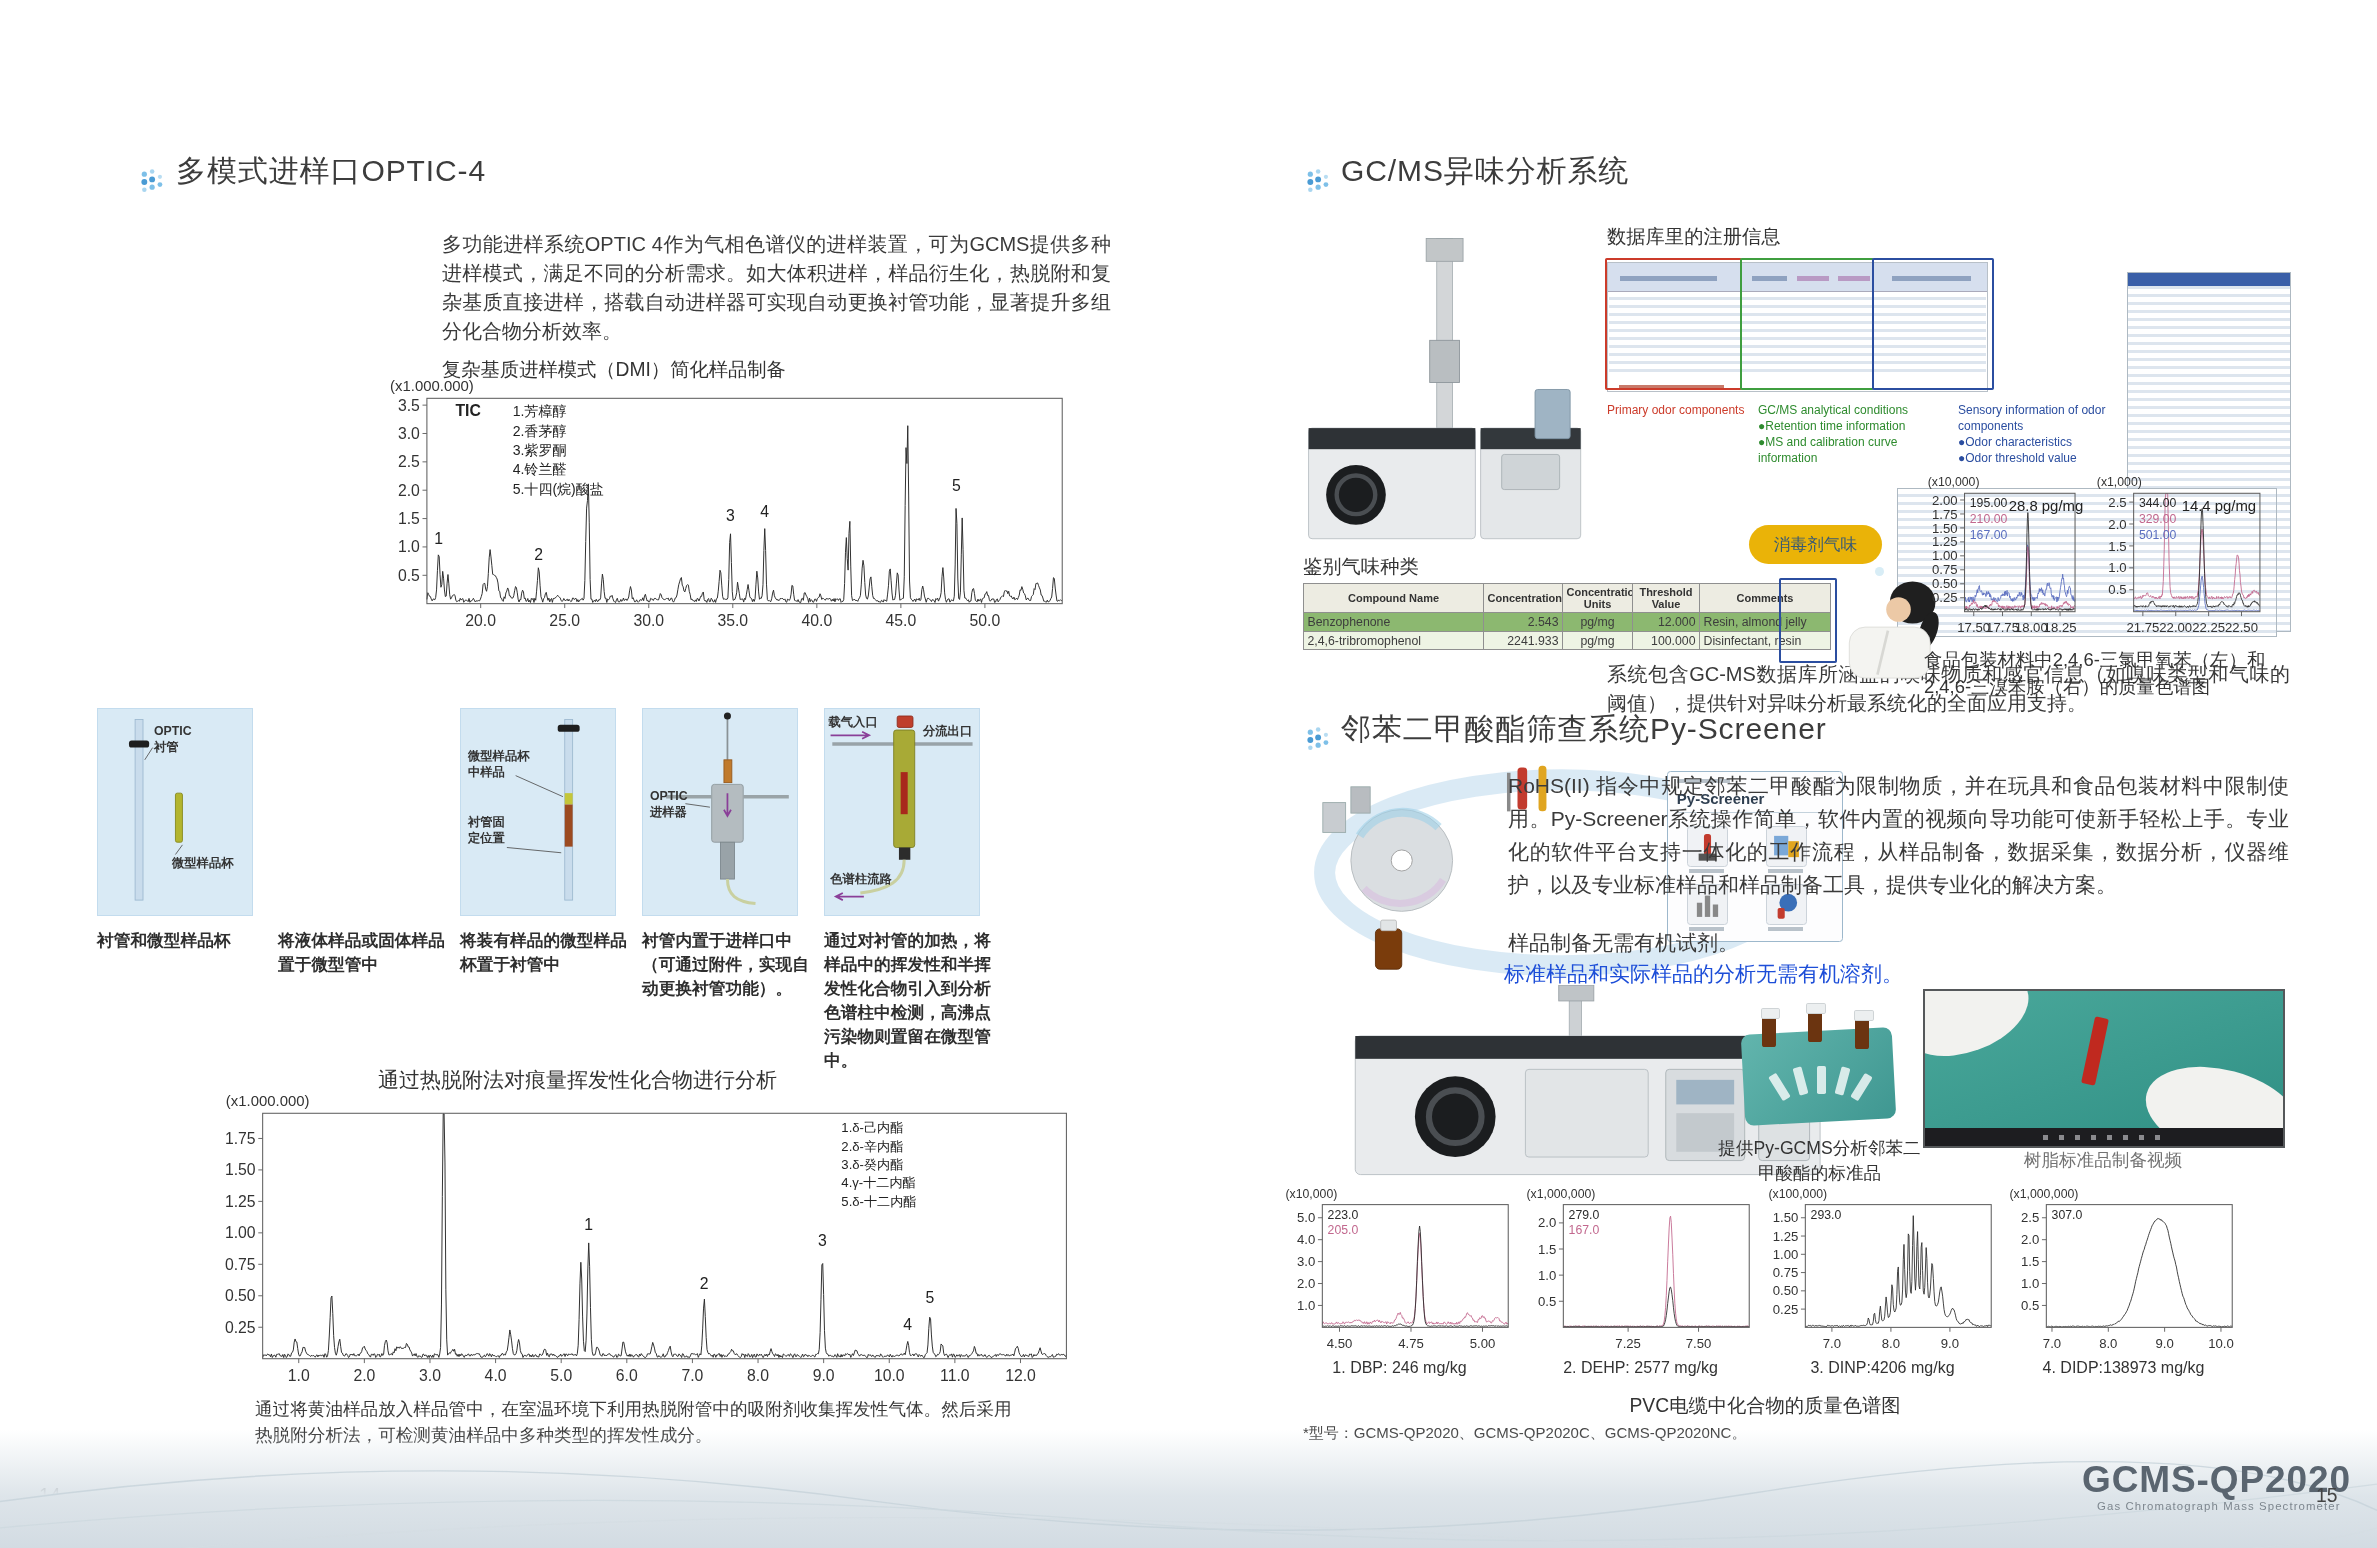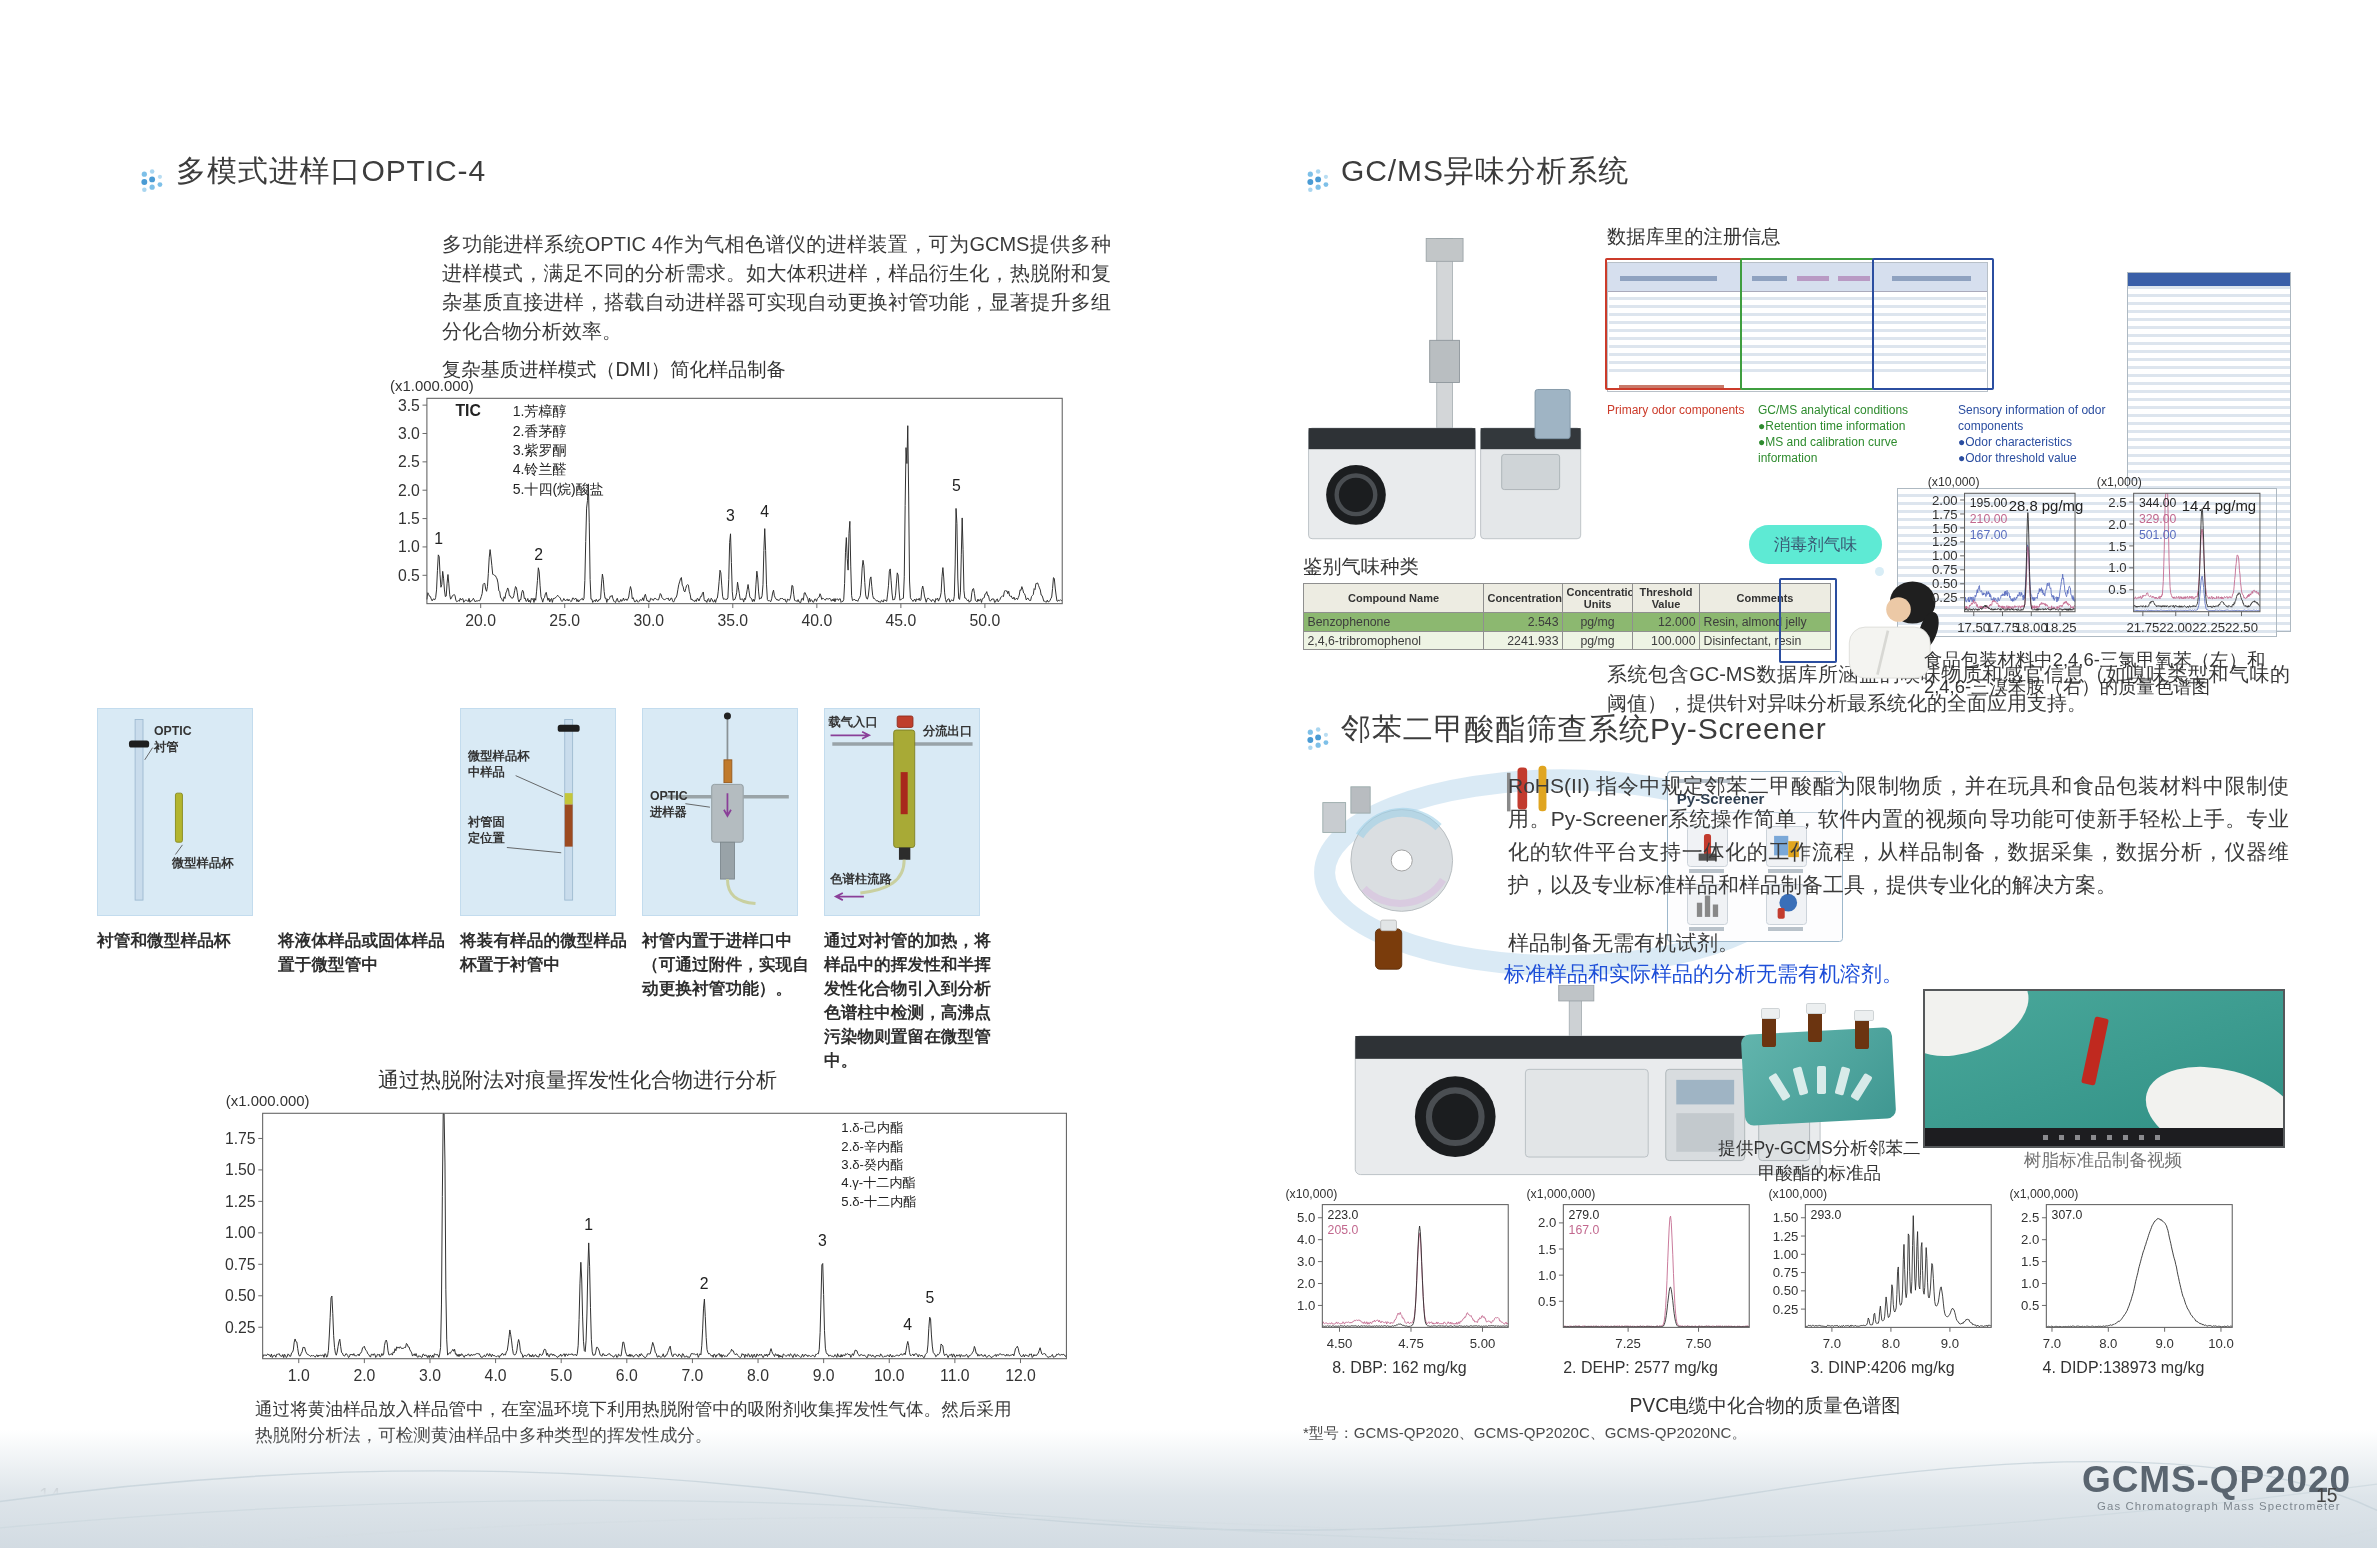--- a/index.html
+++ b/index.html
@@ -12,21 +12,21 @@
   .cap{font-size:17.6px;line-height:26px;color:#3a3a3a;}
   .step-panel{background:#d9eaf5;border:0.9px solid #c3dcee;}
   .step-cap{font-size:16.7px;line-height:24px;font-weight:bold;color:#2e2e2e;}
   .step-label{position:absolute;font-size:12.3px;font-weight:bold;color:#333;white-space:pre-line;line-height:16px;}
   .chrom{position:absolute;}
   .chart-cap{font-size:16px;color:#333;text-align:center;}
   .pre{white-space:pre-line;}
   table.odor{border-collapse:collapse;table-layout:fixed;background:#701a75;padding-left:32px;}
   table.odor th,table.odor td{border:0.9px solid #8f8f8f;font-size:12.3px;padding:1.8px 3.5px;overflow:hidden;white-space:nowrap;}
   table.odor th{background:#edece2;font-size:11px;line-height:12.3px;font-weight:bold;color:#333;}
-  .bubble{background:#5eead4;border-radius:23px;text-align:center;font-size:16.7px;color:#3a5a74;line-height:39px;}
+  .bubble{background:#eab308;border-radius:23px;text-align:center;font-size:16.7px;color:#3a5a74;line-height:39px;}
   .stripes{background:repeating-linear-gradient(180deg,#ffffff 0 5.3px,#dde5ee 5.3px 8px);border:0.9px solid #aeb9c2;}
   .txtbar{height:5.3px;background:#c3cbd4;margin:4.4px 5.3px;}
   .ann{font-size:12px;line-height:16px;}
   .footer-band{left:0;bottom:0;width:2377px;height:119px;
      background:linear-gradient(180deg,rgba(224,230,235,0) 0%,#dee5ea 55%,#d2dbe2 100%);}
   .brand{font-size:37px;font-weight:bold;color:#5a6570;letter-spacing:0.9px;}
   .brand-sub{font-size:11.4px;color:#7d868e;letter-spacing:1.1px;}
   .pagenum{font-size:19.3px;color:#444;}
   .vial{position:absolute;width:14px;height:32px;background:#6b3410;border-radius:2.6px;}
   .vcap{position:absolute;width:17.6px;height:9.7px;background:#eceff0;border-radius:1.8px;border:0.9px solid #cfd4d6;}
@@ -595,21 +595,21 @@
         <line x1="116.66666666666666" y1="162" x2="116.66666666666666" y2="167" stroke="#555"></line>
         <text x="116.66666666666666" y="185" font-size="15" fill="#333" text-anchor="middle" font-family="&quot;Liberation Sans&quot;,sans-serif">8.0</text>
         <line x1="180.90909090909093" y1="162" x2="180.90909090909093" y2="167" stroke="#555"></line>
         <text x="180.90909090909093" y="185" font-size="15" fill="#333" text-anchor="middle" font-family="&quot;Liberation Sans&quot;,sans-serif">9.0</text>
         <line x1="245.15151515151518" y1="162" x2="245.15151515151518" y2="167" stroke="#555"></line>
         <text x="245.15151515151518" y="185" font-size="15" fill="#333" text-anchor="middle" font-family="&quot;Liberation Sans&quot;,sans-serif">10.0</text>
         <path d="M46.0,161.6L46.8,161.3L47.6,161.2L48.4,160.8L49.3,161.0L50.1,161.4L50.9,161.3L51.7,160.8L52.5,160.4L53.3,161.4L54.2,161.5L55.0,161.2L55.8,161.5L56.6,160.7L57.4,160.8L58.2,161.2L59.0,161.1L59.9,161.3L60.7,161.6L61.5,160.6L62.3,161.1L63.1,161.4L63.9,161.6L64.8,161.3L65.6,161.0L66.4,161.0L67.2,161.5L68.0,160.9L68.8,161.1L69.6,161.6L70.5,161.0L71.3,160.6L72.1,161.5L72.9,160.9L73.7,160.5L74.5,161.4L75.4,160.4L76.2,160.5L77.0,160.6L77.8,160.9L78.6,161.0L79.4,161.6L80.2,160.7L81.1,160.6L81.9,160.5L82.7,160.6L83.5,161.2L84.3,160.5L85.1,161.5L86.0,161.1L86.8,160.6L87.6,160.7L88.4,161.5L89.2,160.9L90.0,161.1L90.8,161.3L91.7,160.7L92.5,160.6L93.3,160.7L94.1,160.9L94.9,160.9L95.7,161.5L96.6,161.4L97.4,160.6L98.2,160.6L99.0,160.5L99.8,160.9L100.6,161.3L101.4,161.4L102.3,160.8L103.1,161.0L103.9,160.9L104.7,161.4L105.5,160.4L106.3,161.0L107.2,160.7L108.0,160.8L108.8,161.0L109.6,160.9L110.4,160.9L111.2,160.2L112.0,161.2L112.9,160.1L113.7,160.8L114.5,160.3L115.3,159.9L116.1,160.7L116.9,159.9L117.8,159.8L118.6,159.7L119.4,159.0L120.2,159.8L121.0,158.8L121.8,159.4L122.6,158.6L123.5,158.5L124.3,157.7L125.1,157.8L125.9,156.8L126.7,156.1L127.5,156.0L128.4,154.9L129.2,155.4L130.0,154.4L130.8,153.4L131.6,152.9L132.4,151.7L133.2,150.4L134.1,149.3L134.9,147.8L135.7,147.2L136.5,145.8L137.3,144.2L138.1,143.0L139.0,140.5L139.8,138.6L140.6,136.6L141.4,133.9L142.2,132.2L143.0,129.4L143.8,126.6L144.7,123.7L145.5,120.8L146.3,117.3L147.1,113.5L147.9,109.4L148.7,106.4L149.6,102.6L150.4,99.6L151.2,95.3L152.0,92.4L152.8,89.4L153.6,86.5L154.4,83.3L155.3,80.2L156.1,77.1L156.9,74.6L157.7,72.8L158.5,69.5L159.3,67.8L160.2,64.3L161.0,62.3L161.8,59.6L162.6,57.0L163.4,54.7L164.2,52.5L165.0,50.4L165.9,48.1L166.7,45.6L167.5,44.9L168.3,43.1L169.1,41.8L169.9,40.5L170.8,40.2L171.6,39.5L172.4,38.3L173.2,37.8L174.0,38.0L174.8,38.6L175.6,38.3L176.5,39.8L177.3,39.3L178.1,40.8L178.9,41.0L179.7,41.6L180.5,42.4L181.4,43.4L182.2,45.0L183.0,46.1L183.8,49.0L184.6,51.2L185.4,55.0L186.2,59.0L187.1,62.8L187.9,66.2L188.7,70.1L189.5,73.8L190.3,77.1L191.1,80.8L192.0,83.8L192.8,86.4L193.6,90.4L194.4,93.2L195.2,98.0L196.0,102.1L196.8,105.4L197.7,109.9L198.5,113.3L199.3,116.8L200.1,120.1L200.9,123.4L201.7,126.4L202.6,128.1L203.4,130.5L204.2,133.2L205.0,135.8L205.8,137.2L206.6,139.7L207.4,141.1L208.3,142.4L209.1,144.1L209.9,145.4L210.7,147.5L211.5,148.1L212.3,149.0L213.2,150.6L214.0,151.4L214.8,152.1L215.6,152.8L216.4,154.7L217.2,154.7L218.0,155.7L218.9,155.7L219.7,156.5L220.5,157.4L221.3,157.1L222.1,158.2L222.9,158.1L223.8,158.3L224.6,159.4L225.4,158.8L226.2,159.8L227.0,159.2L227.8,159.5L228.6,160.1L229.5,160.2L230.3,160.8L231.1,159.8L231.9,159.9L232.7,160.1L233.5,160.0L234.4,160.6L235.2,161.1L236.0,160.7L236.8,160.2L237.6,160.6L238.4,160.4L239.2,160.3L240.1,160.8L240.9,161.4L241.7,160.7L242.5,160.7L243.3,160.7L244.1,161.1L245.0,161.0L245.8,161.4L246.6,161.1L247.4,161.1L248.2,161.0L249.0,160.6L249.8,161.1L250.7,160.9L251.5,161.0L252.3,160.5L253.1,160.4L253.9,160.9L254.7,161.4L255.6,160.6L256.4,160.6L257.2,160.7L258.0,161.2" fill="none" stroke="#2a2a2a" stroke-width="1"></path>
         <rect x="46" y="22" width="212" height="140" fill="none" stroke="#606060" stroke-width="1.2"></rect>
         <text x="52" y="38" font-size="14" fill="#2a2a2a" text-anchor="start" font-family="&quot;Liberation Sans&quot;,sans-serif">307.0</text>
       </svg></div>
-  <div class="abs chart-cap" style="left:1282px;top:1359px;width:235px">8. DBP: 162 mg/kg</div>
+  <div class="abs chart-cap" style="left:1282px;top:1359px;width:235px">1. DBP: 246 mg/kg</div>
   <div class="abs chart-cap" style="left:1523px;top:1359px;width:235px">2. DEHP: 2577 mg/kg</div>
   <div class="abs chart-cap" style="left:1765px;top:1359px;width:235px">3. DINP:4206 mg/kg</div>
   <div class="abs chart-cap" style="left:2006px;top:1359px;width:235px">4. DIDP:138973 mg/kg</div>
   <div class="abs" style="left:1282px;top:1392px;width:966px;text-align:center;font-size:19.3px;color:#333">PVC电缆中化合物的质量色谱图</div>
   <div class="abs" style="left:1303px;top:1424px;font-size:15px;color:#444">*型号：GCMS-QP2020、GCMS-QP2020C、GCMS-QP2020NC。</div>
 
   <div class="abs footer-band"></div>
   <svg class="abs" style="left:0;top:1405px" width="2377" height="144" viewBox="0 0 2708 164">
     <path d="M0,110 Q500,40 1000,110 T2000,100 T2708,120" fill="none" stroke="#c6d2da" stroke-width="1.6" opacity=".8"></path>
     <path d="M0,140 Q650,80 1300,135 T2708,90" fill="none" stroke="#cdd8df" stroke-width="1.4" opacity=".8"></path>

